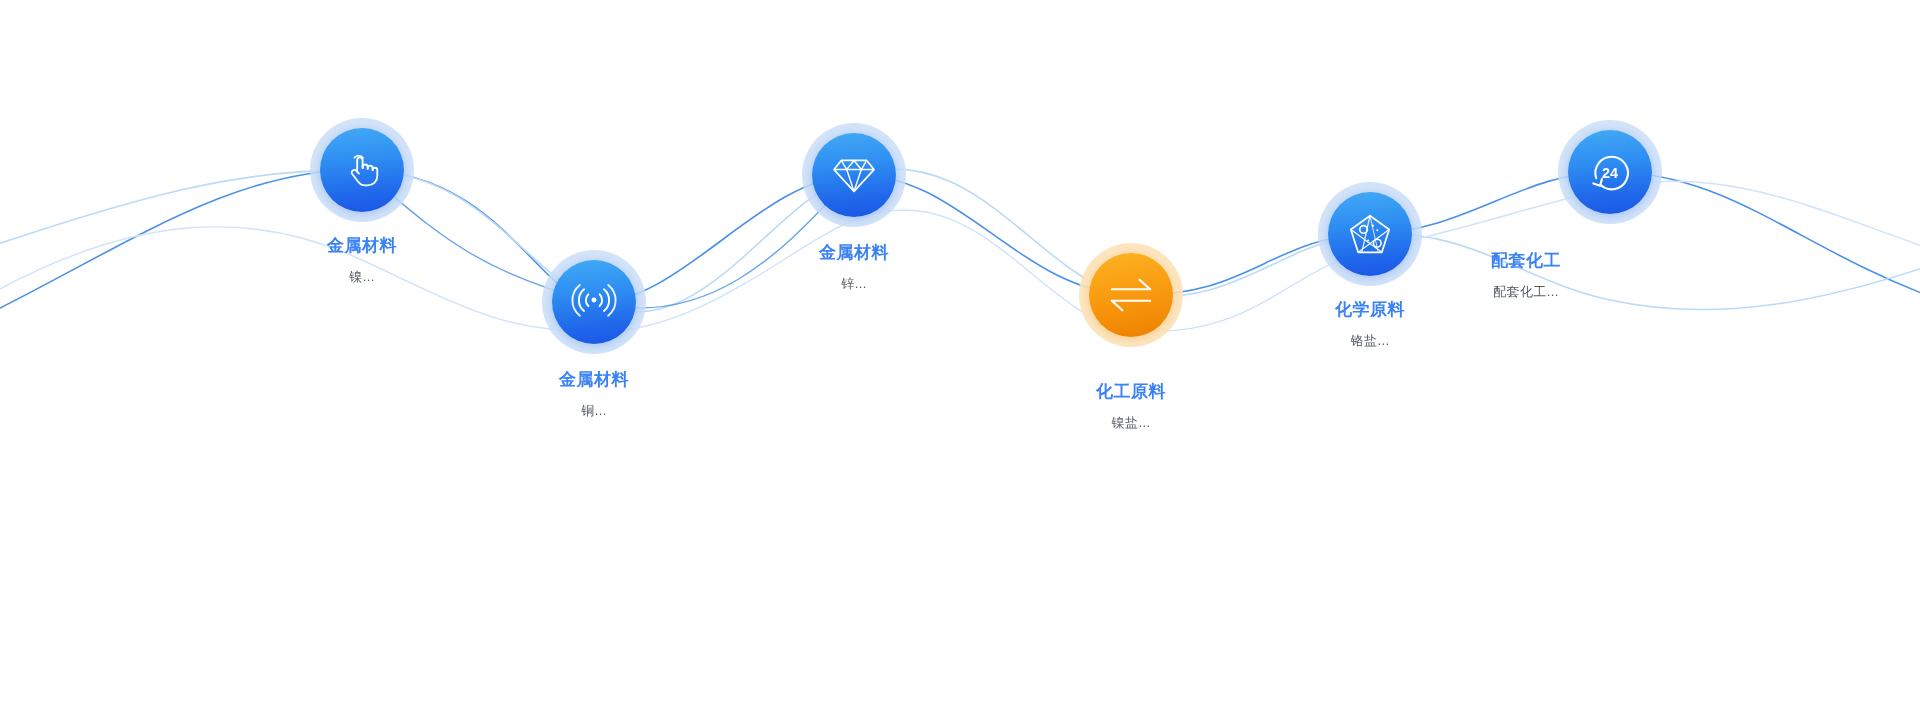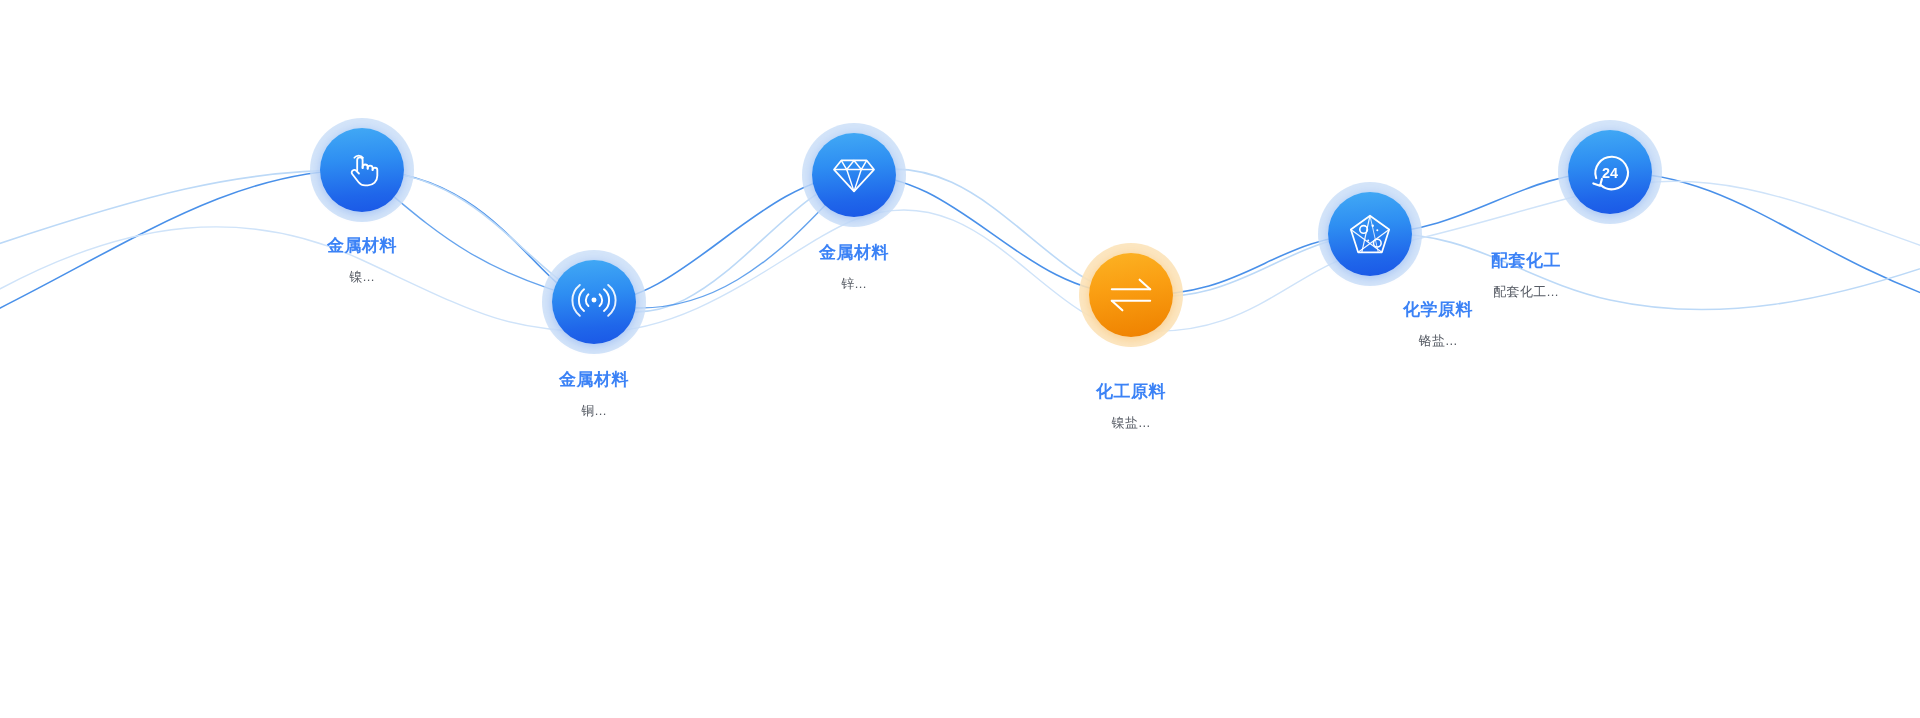--- a/index.html
+++ b/index.html
@@ -224,21 +224,21 @@
         <div class="label-sub">铜...</div>
       </div>
       <div class="label-block" style="left: 854px; top: 244px;">
         <div class="label-title">金属材料</div>
         <div class="label-sub">锌...</div>
       </div>
       <div class="label-block" style="left: 1131px; top: 367px; margin-top: 16px;">
         <div class="label-title">化工原料</div>
         <div class="label-sub">镍盐...</div>
       </div>
-      <div class="label-block" style="left: 1438px; top: 301px;">
+      <div class="label-block" style="left: 1370px; top: 301px;">
         <div class="label-title">化学原料</div>
         <div class="label-sub">铬盐...</div>
       </div>
       <div class="label-block" style="left: 1526px; top: 240px; margin-top: 12px;">
         <div class="label-title">配套化工</div>
         <div class="label-sub">配套化工...</div>
       </div>
     </div>
 
 </div>

